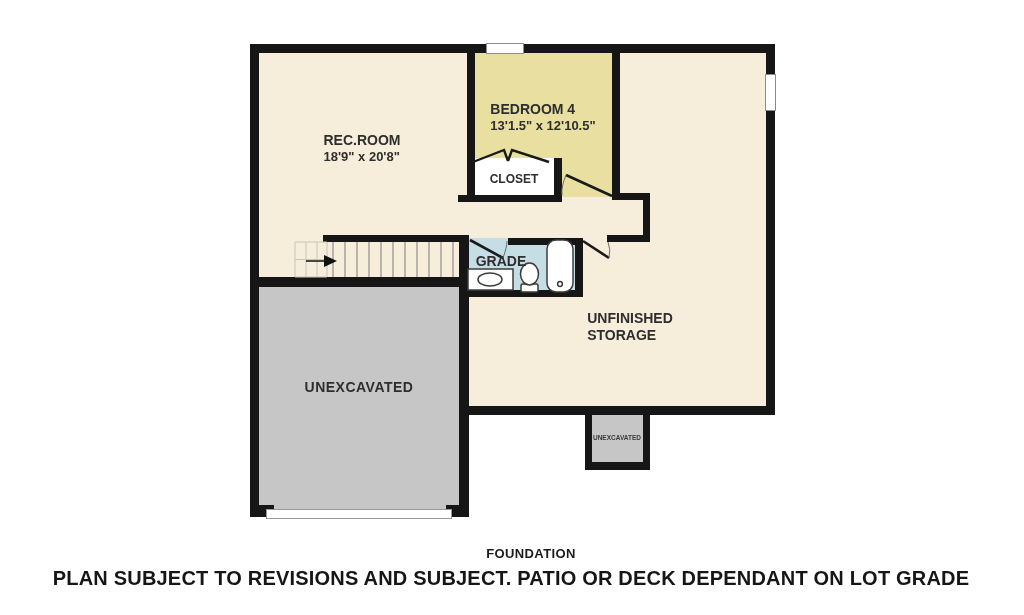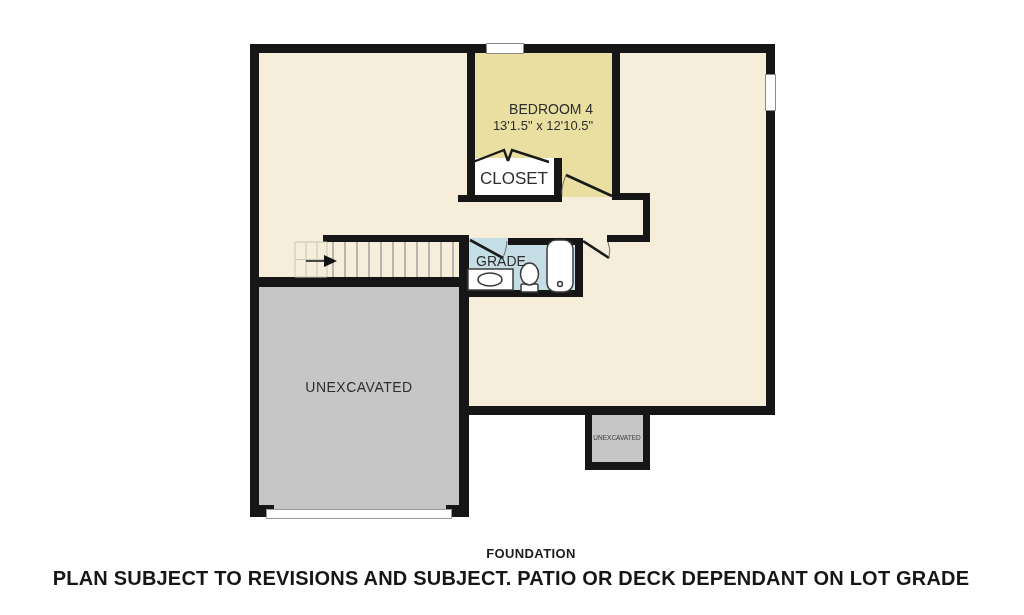--- a/index.html
+++ b/index.html
@@ -2,21 +2,21 @@
 <html style="--c-wall: #161616; --c-floor: #f6eddb; --c-bedroom_floor: #e8dfa1; --c-bath_floor: #c5dee5; --c-closet_floor: #ffffff; --c-unexcavated: #c6c6c6; --c-text: #2e2e2e;"><head>
 <meta charset="utf-8">
 <style>
   html,body{margin:0;padding:0;background:#ffffff;}
   body{width:1024px;height:615px;overflow:hidden;font-family:"Liberation Sans",sans-serif;}
   .canvas{position:relative;width:1024px;height:615px;background:#ffffff;}
   .fill{position:absolute;}
   .wall{position:absolute;background:var(--c-wall,#161616);}
   .window{position:absolute;background:#ffffff;border:1px solid #8c8c8c;box-sizing:border-box;}
   .sill{position:absolute;background:#ffffff;border:1px solid #9a9a9a;box-sizing:border-box;}
-  .lbl{position:absolute;transform:translate(-50%,-50%);text-align:right;color:var(--c-text,#2b2b2b);white-space:nowrap;line-height:1.22;}
+  .lbl{position:absolute;transform:translate(-50%,-50%);text-align:left;color:var(--c-text,#2b2b2b);white-space:nowrap;line-height:1.22;font-weight:bold;}
   .lbl .name{display:block;}
   .lbl .dims{display:block;}
   svg.overlay{position:absolute;left:0;top:0;pointer-events:none;}
   .footer-title{position:absolute;transform:translate(-50%,-50%);font-size:13px;font-weight:bold;letter-spacing:.4px;color:#1c1c1c;white-space:nowrap;}
   .footer-disclaimer{position:absolute;transform:translate(-50%,-50%);font-size:20px;font-weight:bold;letter-spacing:.2px;color:#161616;white-space:nowrap;}
 </style>
 </head>
 <body>
 
 <div class="canvas">
@@ -97,30 +97,38 @@
     <g fill="#ffffff" stroke="#3c3c3c" stroke-width="1.5">
       <rect x="521" y="284" width="17" height="8" rx="1.5"></rect>
       <ellipse cx="529.5" cy="274" rx="9" ry="11"></ellipse>
     </g>
     <g fill="#ffffff" stroke="#3c3c3c" stroke-width="1.5">
       <rect x="547" y="240" width="26" height="52" rx="9"></rect>
       <circle cx="560" cy="284" r="2.4" fill="none"></circle>
     </g>
   </svg>
 
+  <div class="lbl" style="left:362px;top:148px;">
+    <span class="name" style="font-size:14px;">REC.ROOM</span>
+    <span class="dims" style="font-size:13px;">18'9" x 20'8"</span>
+  </div>
 
   <div class="lbl" style="left:543px;top:117px;">
     <span class="name" style="font-size:14px;">BEDROOM 4</span>
     <span class="dims" style="font-size:13px;">13'1.5" x 12'10.5"</span>
   </div>
 
-  <div class="lbl" style="left:514px;top:179px;font-size:17px;">CLOSET</div>
+  <div class="lbl" style="left:514px;top:179px;font-size:12px;">CLOSET</div>
 
   <div class="lbl" style="left:501px;top:262px;font-size:14px;">GRADE</div>
 
+  <div class="lbl" style="left:630px;top:327px;">
+    <span class="name" style="font-size:14px;">UNFINISHED</span>
+    <span class="name" style="font-size:14px;">STORAGE</span>
+  </div>
 
   <div class="lbl" style="left:359px;top:388px;font-size:14px;letter-spacing:.5px;">UNEXCAVATED</div>
 
   <div class="lbl" style="left:617px;top:438px;font-size:6.5px;color:#3a3a3a;">UNEXCAVATED</div>
 
   <div class="footer-title" style="left:531px;top:553px;">FOUNDATION</div>
   <div class="footer-disclaimer" style="left:511px;top:578px;">PLAN SUBJECT TO REVISIONS AND SUBJECT. PATIO OR DECK DEPENDANT ON LOT GRADE</div>
 
 </div>
 

